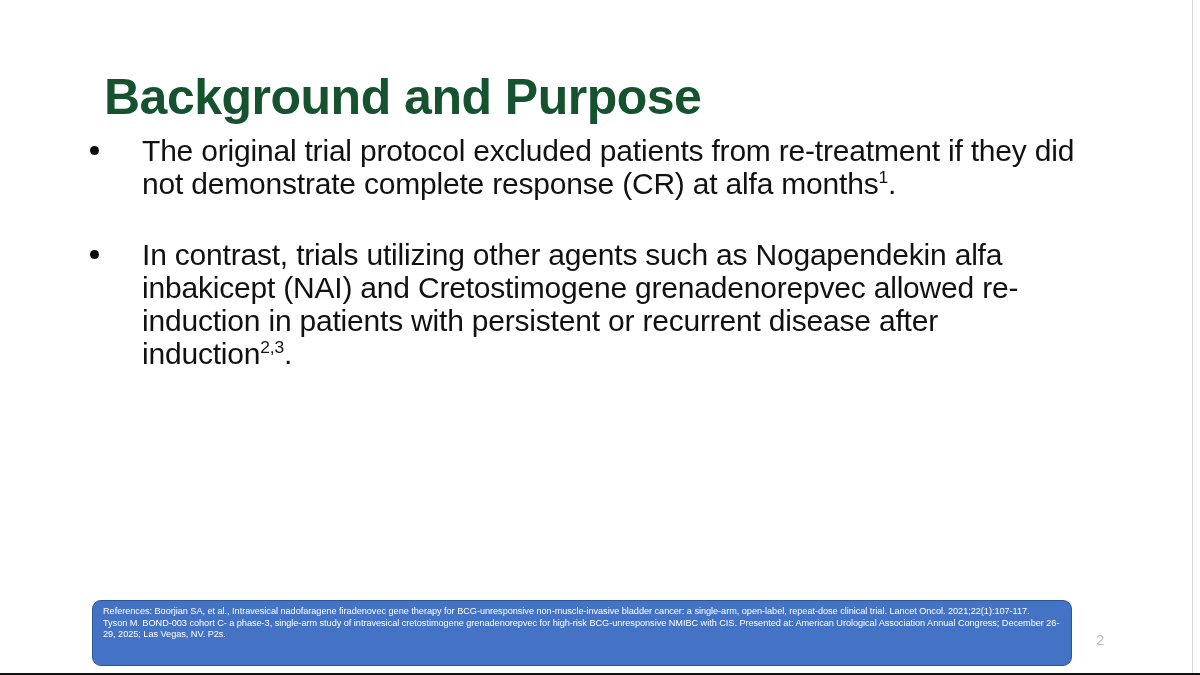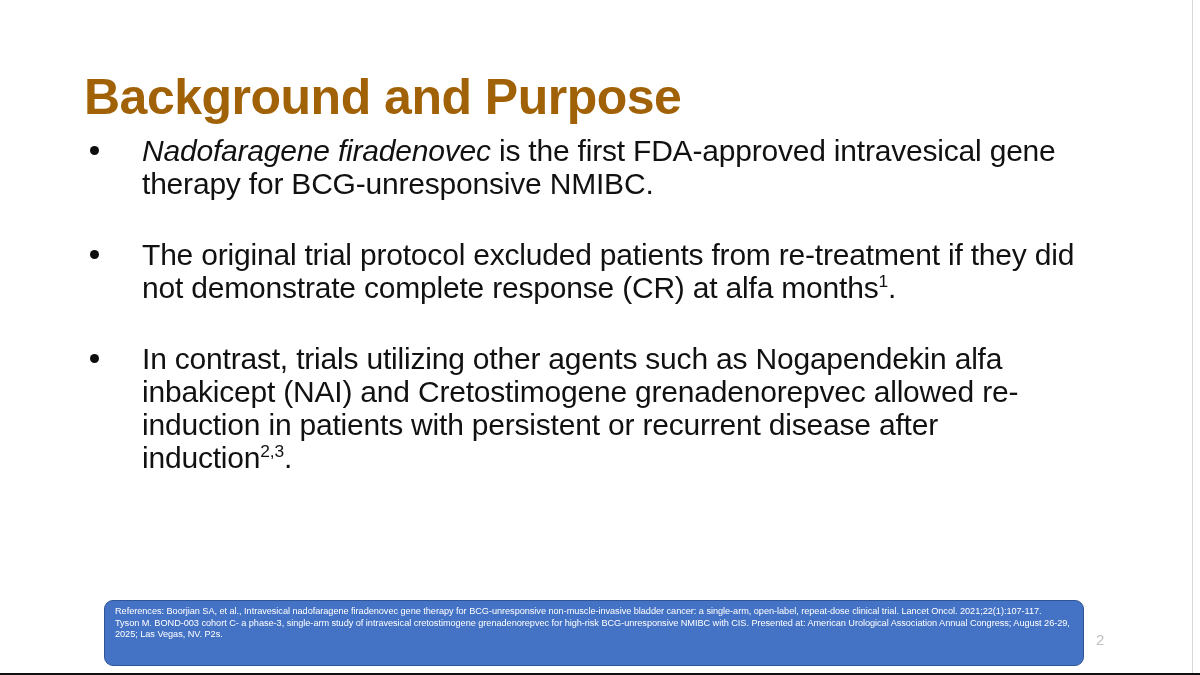--- a/index.html
+++ b/index.html
@@ -32,28 +32,28 @@
     left: 0;
     bottom: 0;
     width: 1200px;
     height: 2px;
     background: #111111;
   }
 
   
   #slide-title {
     position: absolute;
-    left: 84px;
+    left: 104px;
     top: 34px;
     font-family: "Liberation Sans", sans-serif;
     font-weight: bold;
     font-size: 50px;
     line-height: 58px;
     letter-spacing: -0.5px;
-    color: #a16207;
+    color: #14532d;
     white-space: nowrap;
   }
 
   
   #body-list {
     position: absolute;
     left: 84px;
     top: 134px;
     width: 1010px;
   }
@@ -86,21 +86,21 @@
   }
   sup {
     font-size: 0.58em;
     vertical-align: super;
     line-height: 0;
   }
 
   
   #references-box {
     position: absolute;
-    left: 104px;
+    left: 92px;
     top: 600px;
     width: 980px;
     height: 66px;
     box-sizing: border-box;
     background: #4472C4;
     border: 1px solid #2F5597;
     border-radius: 9px;
     padding: 5px 10px 4px 10px;
     overflow: hidden;
   }
@@ -130,39 +130,35 @@
 <body>
 
 <div id="slide">
 
   <div id="edge-right"></div>
 
   <h1 id="slide-title">Background and Purpose</h1>
 
   <div id="body-list">
 
-    <div class="bullet-row">
-      <span class="bullet-dot"></span>
-      <span class="bullet-text"><em>Nadofaragene firadenovec</em><span> is the first FDA-approved intravesical gene therapy for BCG-unresponsive NMIBC.</span></span>
-    </div>
 
     <div class="bullet-row">
       <span class="bullet-dot"></span>
       <span class="bullet-text"><span>The original trial protocol excluded patients from re-treatment if they did not demonstrate complete response (CR) at alfa months</span><sup>1</sup><span>.</span></span>
     </div>
 
     <div class="bullet-row">
       <span class="bullet-dot"></span>
       <span class="bullet-text"><span>In contrast, trials utilizing other agents such as Nogapendekin alfa inbakicept (NAI) and Cretostimogene grenadenorepvec allowed re-induction in patients with persistent or recurrent disease after induction</span><sup>2,3</sup><span>.</span></span>
     </div>
 
   </div>
 
   <div id="references-box">
     <span class="ref-line wrap">References: Boorjian SA, et al., Intravesical nadofaragene firadenovec gene therapy for BCG-unresponsive non-muscle-invasive bladder cancer: a single-arm, open-label, repeat-dose clinical trial. Lancet Oncol. 2021;22(1):107-117.</span>
-    <span class="ref-line wrap">Tyson M. BOND-003 cohort C- a phase-3, single-arm study of intravesical cretostimogene grenadenorepvec for high-risk BCG-unresponsive NMIBC with CIS. Presented at: American Urological Association Annual Congress; August 26-29, 2025; Las Vegas, NV. P2s.</span>
+    <span class="ref-line wrap">Tyson M. BOND-003 cohort C- a phase-3, single-arm study of intravesical cretostimogene grenadenorepvec for high-risk BCG-unresponsive NMIBC with CIS. Presented at: American Urological Association Annual Congress; December 26-29, 2025; Las Vegas, NV. P2s.</span>
   </div>
 
   <div id="slide-number">2</div>
 
   <div id="edge-bottom"></div>
 
 </div>
 
 </body></html>

